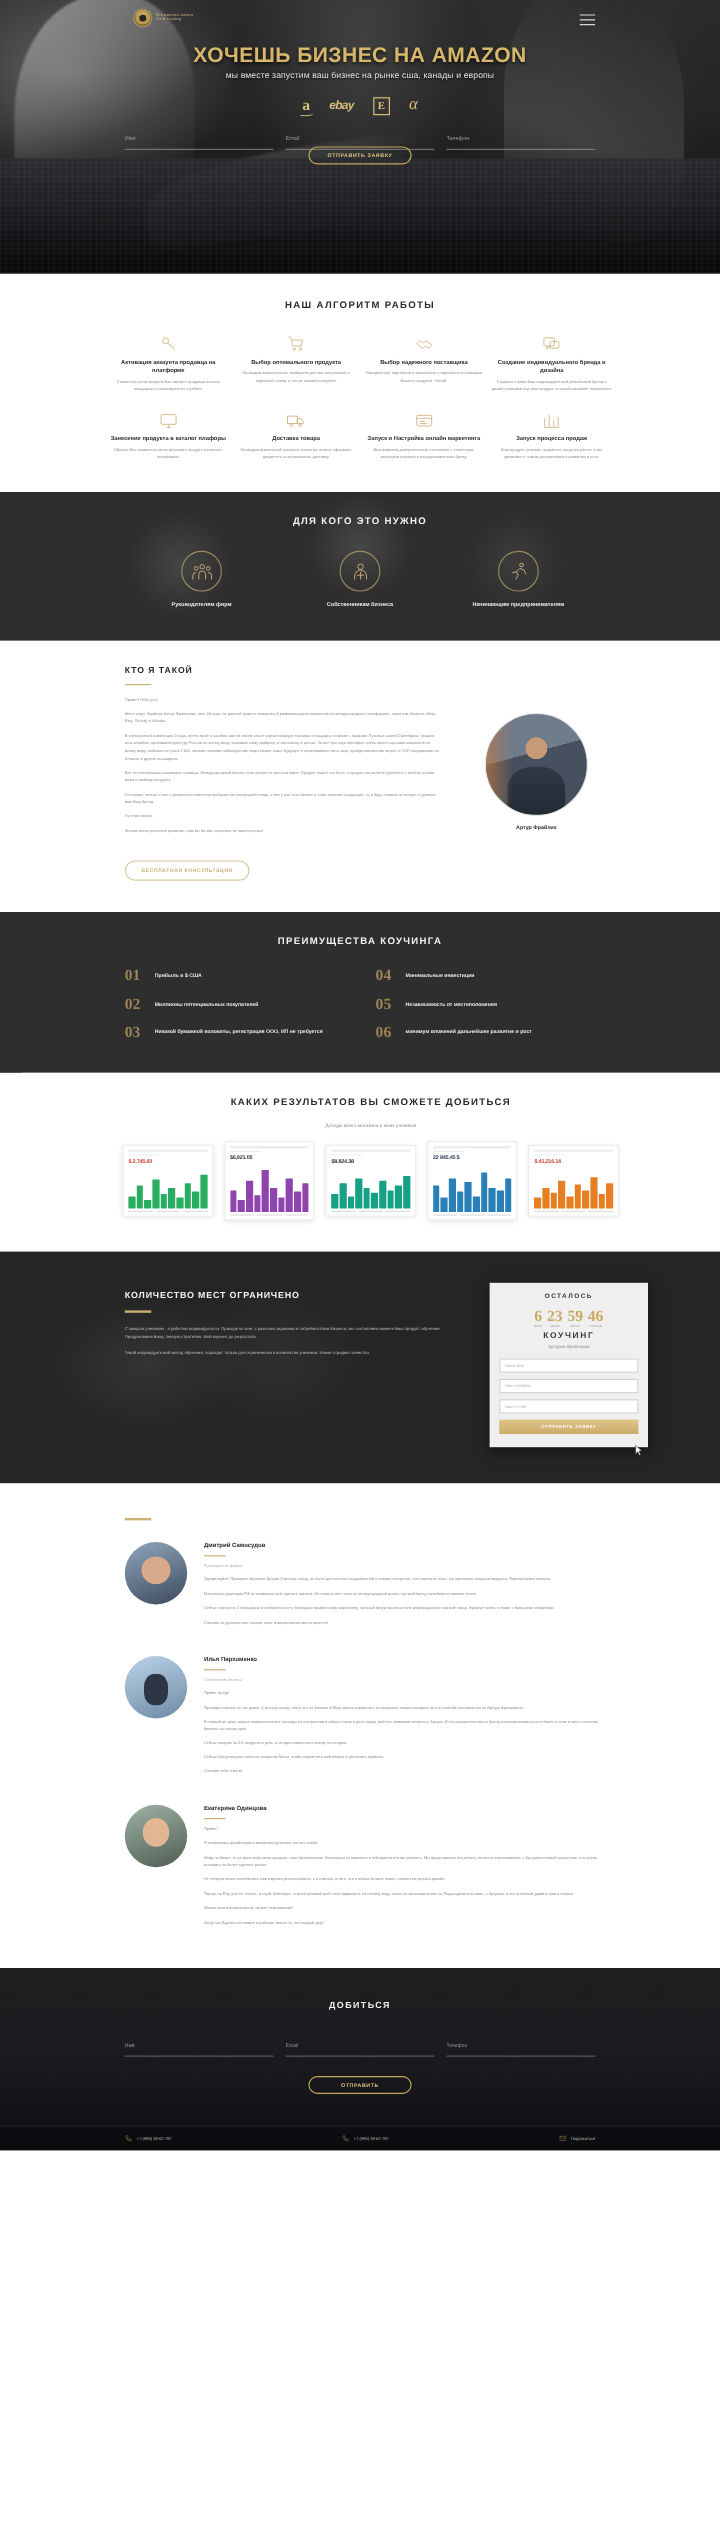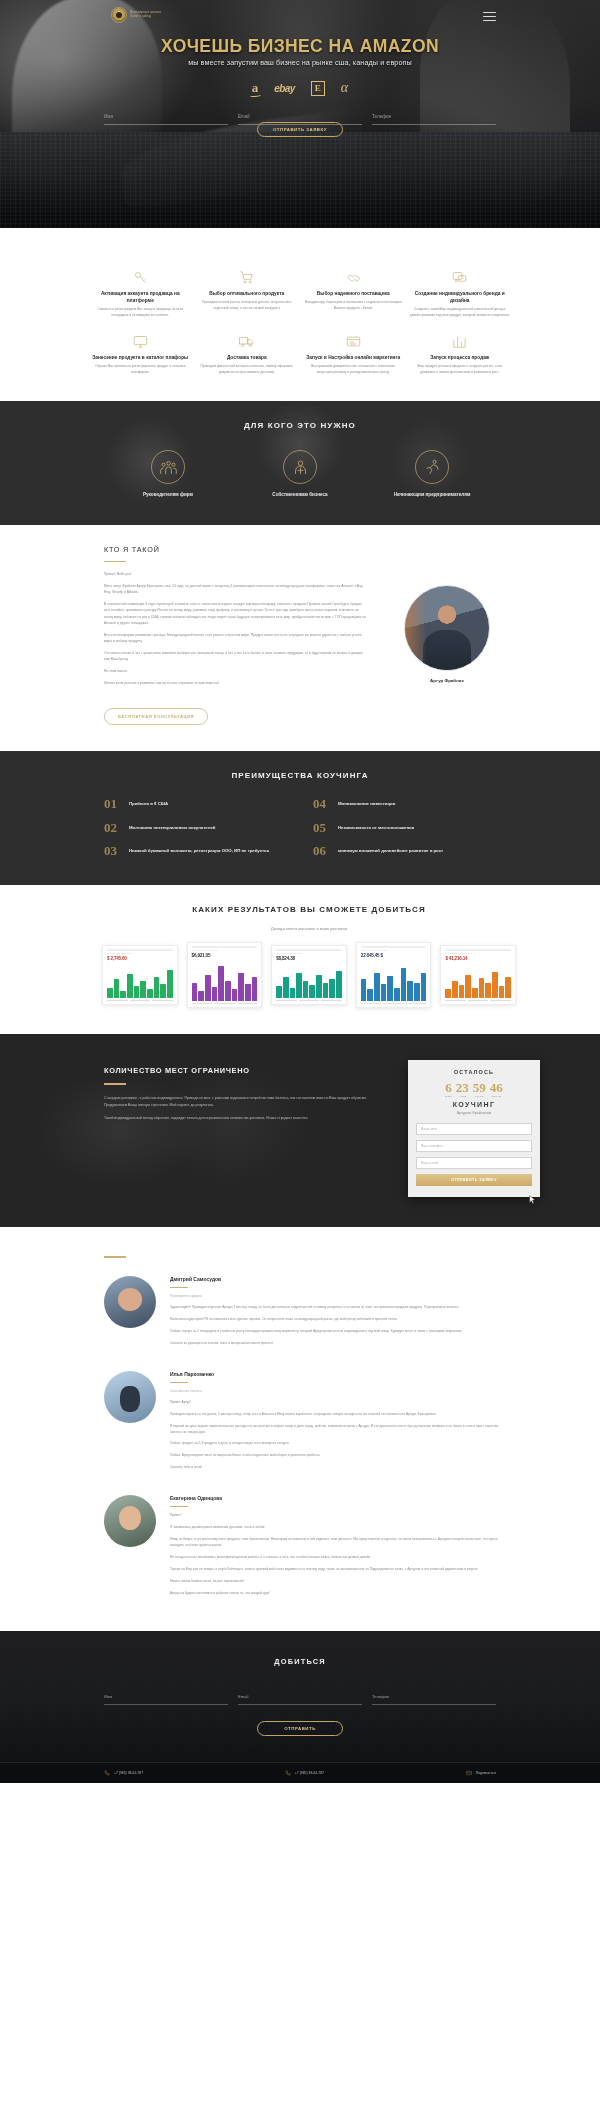--- a/index.html
+++ b/index.html
@@ -157,21 +157,21 @@
   .whom-circ {
     width:34px; height:34px; margin:0 auto 7px; border-radius:50%;
     border:1px solid rgba(205,176,119,.65);
     display:flex; align-items:center; justify-content:center;
   }
   .whom-circ svg { width:17px; height:17px; stroke:#cdb077; fill:none; stroke-width:1.1; }
   .whom-h { font-size:4.6px; color:#e9e9e9; font-weight:bold; line-height:1.6; }
 
   
   .about { background:#fff; padding: 20px 0 26px; position:relative; }
-  .about-title { padding-left:104px; font-size:7.2px; font-weight:normal; letter-spacing:.8px; color:#2b2b2b;}
+  .about-title { padding-left:104px; font-size:7.2px; font-weight:bold; letter-spacing:.8px; color:#2b2b2b;}
   .about-rule { width:22px; height:1.4px; background:#cdb077; margin:7px 0 9px 104px;}
   .about-body { display:flex; gap:22px; padding: 0 94px 0 104px; }
   .about-txt { flex:1; }
   .about-txt p { font-size:3.3px; color:#8b8b8b; line-height:1.85; margin-bottom:6px; }
   .about-side { width:118px; padding-top:14px; text-align:center; }
   .about-photo {
     width:86px; height:86px; border-radius:50%; margin:0 auto 7px;
     background:
       radial-gradient(circle 14px at 50% 34%, #c89a78 0 64%, transparent 66%),
       linear-gradient(165deg,#6f7c8c 0 40%, #46505e 40% 100%),
@@ -353,20 +353,21 @@
         </div>
       </div>
 
       <div class="hero-cta">
         <button class="btn-gold">ОТПРАВИТЬ ЗАЯВКУ</button>
       </div>
     </div>
   </section>
 
   <section class="algo">
+    <h2 class="sec-title">НАШ АЛГОРИТМ РАБОТЫ</h2>
     <div class="algo-grid">
 
       <div class="algo-card">
         <div class="algo-ico">
             <svg viewBox="0 0 24 24">
               <circle cx="8" cy="8" r="4"></circle>
               <path d="M11 11l9 9M17 17l2-2M14 14l2-2"></path>
             </svg>
           </div>
         <div class="algo-h">Активация аккаунта продавца на платформе</div>

